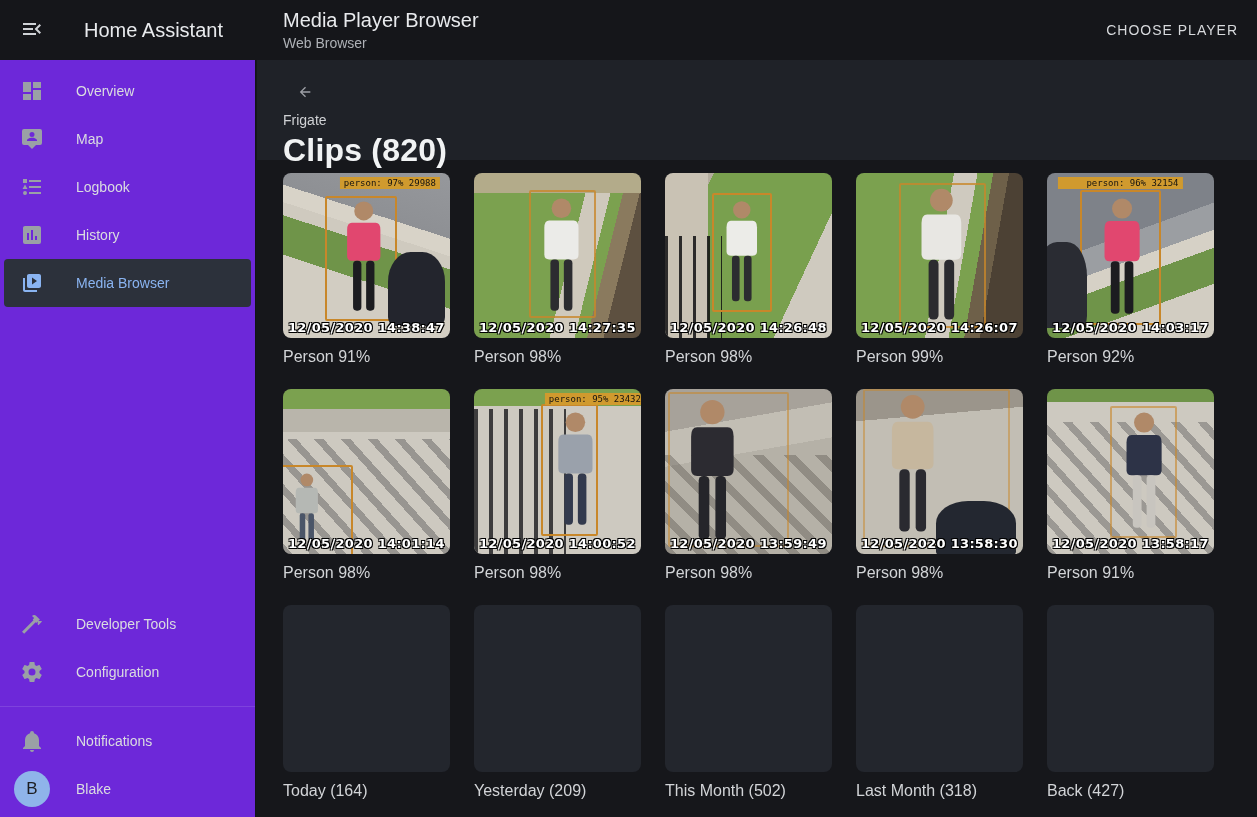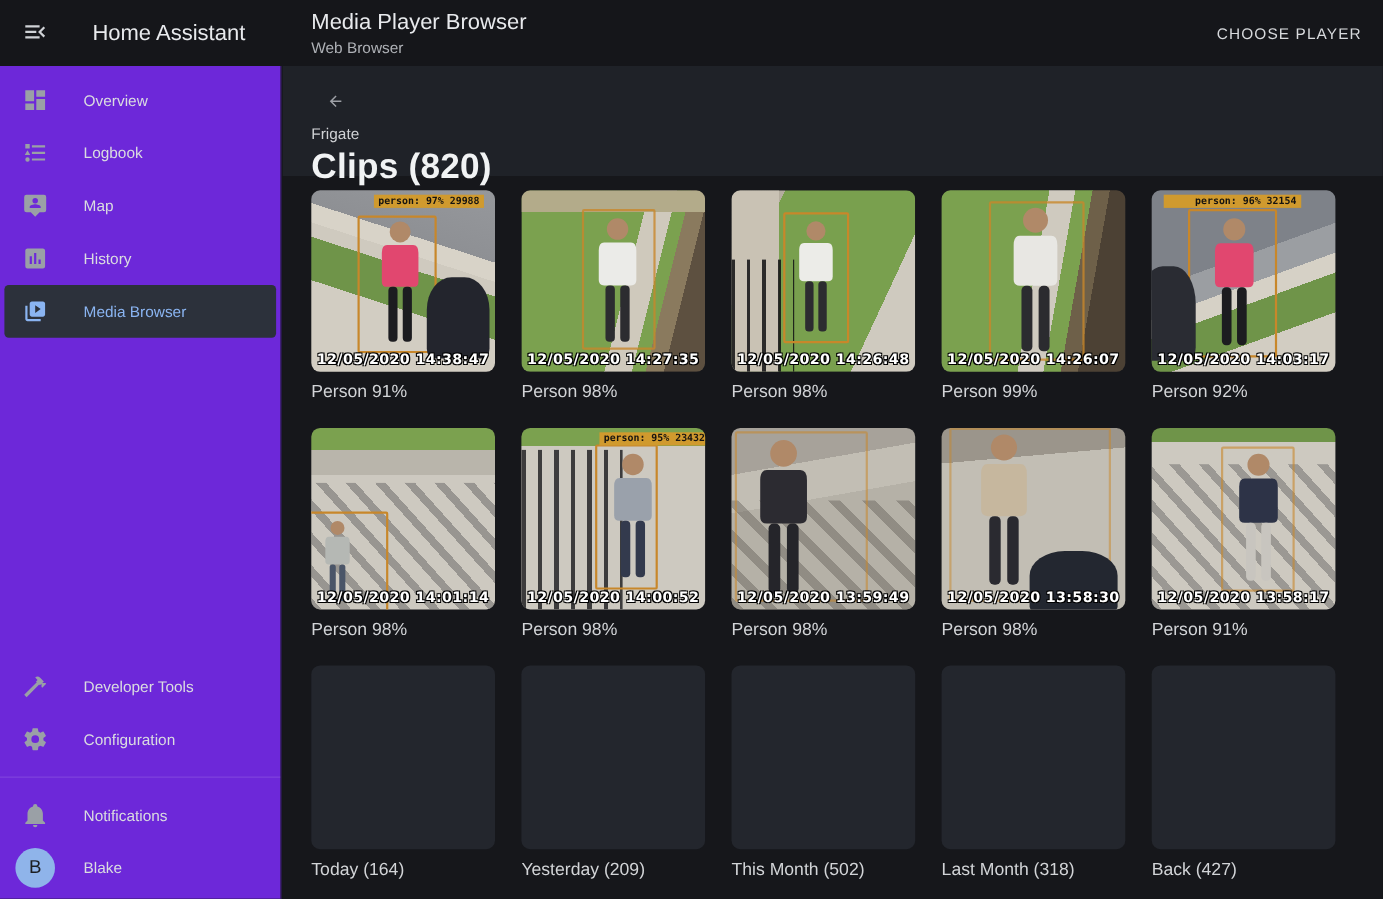--- a/index.html
+++ b/index.html
@@ -54,21 +54,21 @@
   .cell{width:167px;cursor:pointer;}
   .thumb{position:relative;width:167px;height:165px;border-radius:8px;overflow:hidden;background:#2a2d33;}
   .caption{margin-top:9px;color:#d2d4d7;font-size:16px;line-height:20px;white-space:nowrap;}
 
   .folder-tile{width:167px;height:167px;border-radius:8px;background:#23262d;
     display:flex;align-items:center;justify-content:center;}
 
   
   .bbox{position:absolute;border:2px solid #c8872a;border-radius:2px;}
   .toplabel{position:absolute;top:4px;transform:translateX(-50%);background:#d09a2e;color:#151310;
-    font-family:"DejaVu Sans Mono",monospace;font-size:9px;font-weight:700;padding:1px 4px;
+    font-family:"DejaVu Sans Mono",monospace;font-size:9px;font-weight:400;padding:1px 4px;
     white-space:nowrap;z-index:3;text-align:center;}
   .ts{position:absolute;left:5px;bottom:3px;color:#fff;font-family:"DejaVu Sans",sans-serif;
     font-size:13px;font-weight:700;letter-spacing:.3px;white-space:nowrap;z-index:3;
     text-shadow:-1px -1px 0 #000,1px -1px 0 #000,-1px 1px 0 #000,1px 1px 0 #000;}
   .figure{position:absolute;z-index:2;}
   .thumb::before,.thumb::after{content:"";position:absolute;}
 
   
   .c0{background:linear-gradient(198deg,#96989c 0%,#8e9094 30%,#d8d3c8 30% 38%,#cfcabf 38% 44%,#6f9449 44% 62%,#d2cdc2 62% 100%);}
   .c0::after{right:3%;bottom:7%;width:34%;height:45%;background:#23252d;border-radius:40% 40% 12% 12%;}
@@ -146,32 +146,32 @@
     <span class="side-icon">
           <svg viewBox="0 0 24 24">
             <path d="M13,3V9H21V3M13,21H21V11H13M3,21H11V15H3M3,13H11V3H3V13Z" fill="currentColor"></path>
           </svg>
         </span>
     <span class="side-label">Overview</span>
   </div>
       <div class="side-item">
     <span class="side-icon">
           <svg viewBox="0 0 24 24">
+            <path d="M20,2H4A2,2 0 0,0 2,4V16A2,2 0 0,0 4,18H8L12,22L16,18H20A2,2 0 0,0 22,16V4A2,2 0 0,0 20,2M12,5A2.5,2.5 0 0,1 14.5,7.5A2.5,2.5 0 0,1 12,10A2.5,2.5 0 0,1 9.5,7.5A2.5,2.5 0 0,1 12,5M17,14H7V13.25C7,11.59 10.33,10.75 12,10.75C13.67,10.75 17,11.59 17,13.25V14Z" fill="currentColor"></path>
+          </svg>
+        </span>
+    <span class="side-label">Map</span>
+  </div>
+      <div class="side-item">
+    <span class="side-icon">
+          <svg viewBox="0 0 24 24">
             <path d="M5,9.5L7.5,14H2.5L5,9.5M3,4H7V8H3V4M5,20A2,2 0 0,0 7,18A2,2 0 0,0 5,16A2,2 0 0,0 3,18A2,2 0 0,0 5,20M9,5V7H21V5H9M9,19H21V17H9V19M9,13H21V11H9V13Z" fill="currentColor"></path>
           </svg>
         </span>
     <span class="side-label">Logbook</span>
-  </div>
-      <div class="side-item">
-    <span class="side-icon">
-          <svg viewBox="0 0 24 24">
-            <path d="M20,2H4A2,2 0 0,0 2,4V16A2,2 0 0,0 4,18H8L12,22L16,18H20A2,2 0 0,0 22,16V4A2,2 0 0,0 20,2M12,5A2.5,2.5 0 0,1 14.5,7.5A2.5,2.5 0 0,1 12,10A2.5,2.5 0 0,1 9.5,7.5A2.5,2.5 0 0,1 12,5M17,14H7V13.25C7,11.59 10.33,10.75 12,10.75C13.67,10.75 17,11.59 17,13.25V14Z" fill="currentColor"></path>
-          </svg>
-        </span>
-    <span class="side-label">Map</span>
   </div>
       <div class="side-item">
     <span class="side-icon">
           <svg viewBox="0 0 24 24">
             <path d="M17,17H15V13H17M13,17H11V7H13M9,17H7V10H9M19,3H5C3.89,3 3,3.89 3,5V19A2,2 0 0,0 5,21H19A2,2 0 0,0 21,19V5C21,3.89 20.1,3 19,3Z" fill="currentColor"></path>
           </svg>
         </span>
     <span class="side-label">History</span>
   </div>
       <div class="side-item selected">

